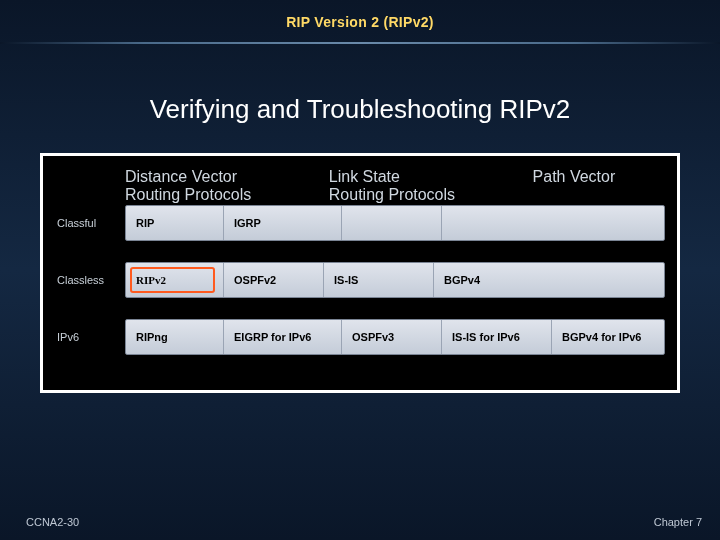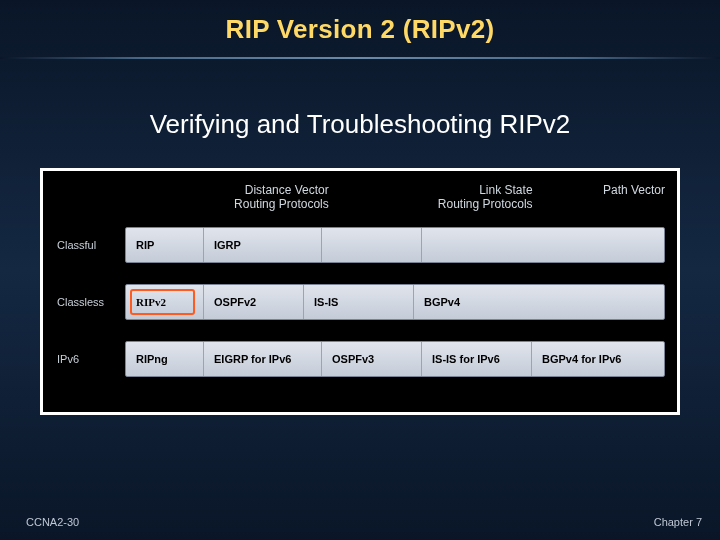--- a/index.html
+++ b/index.html
@@ -10,21 +10,21 @@
     font-family: Arial, sans-serif;
     position: relative;
     overflow: hidden;
   }
   .title-bar {
     text-align: center;
     padding: 14px 0 8px 0;
   }
   .title {
     color: #ffd966;
-    font-size: 26px;
+    font-size: 14px;
     font-weight: bold;
     letter-spacing: 0.3px;
   }
   .divider {
     height: 2px;
     background: linear-gradient(to right, #0a1628 0%, #4a6a8a 20%, #6a8aaa 50%, #4a6a8a 80%, #0a1628 100%);
     margin: 4px 0 0 0;
   }
   .subtitle-wrap {
     text-align: center;
@@ -38,23 +38,23 @@
   .diagram {
     margin: 0 auto;
     width: 640px;
     background: #000;
     border: 3px solid #fff;
     padding: 12px 12px 14px 12px;
   }
   .header-row {
     display: flex;
     color: #d0d8e0;
-    font-size: 12px;
-    text-align: right;
-    padding-bottom: 16px;
+    font-size: 16px;
+    text-align: left;
+    padding-bottom: 1px;
   }
   .header-row .rowlabel { width: 70px; }
   .header-row .col-dv { flex: 2; }
   .header-row .col-ls { flex: 2; }
   .header-row .col-pv { flex: 1.3; }
   .body-row {
     display: flex;
     align-items: stretch;
     margin-bottom: 21px;
   }
@@ -77,21 +77,21 @@
   .cell {
     border-right: 1px solid #9aa4b4;
     padding: 10px 10px;
     font-size: 11px;
     font-weight: bold;
     color: #000;
     display: flex;
     align-items: center;
   }
   .cell:last-child { border-right: none; }
-  .c0 { width: 78px; }
+  .c0 { width: 98px; }
   .c1 { width: 118px; }
   .c2 { width: 100px; }
   .c3 { width: 110px; }
   .c4 { flex: 1; }
   .highlight {
     position: relative;
     font-family: Liberation Serif, serif;
   }
   .highlight-box {
     position: absolute;

